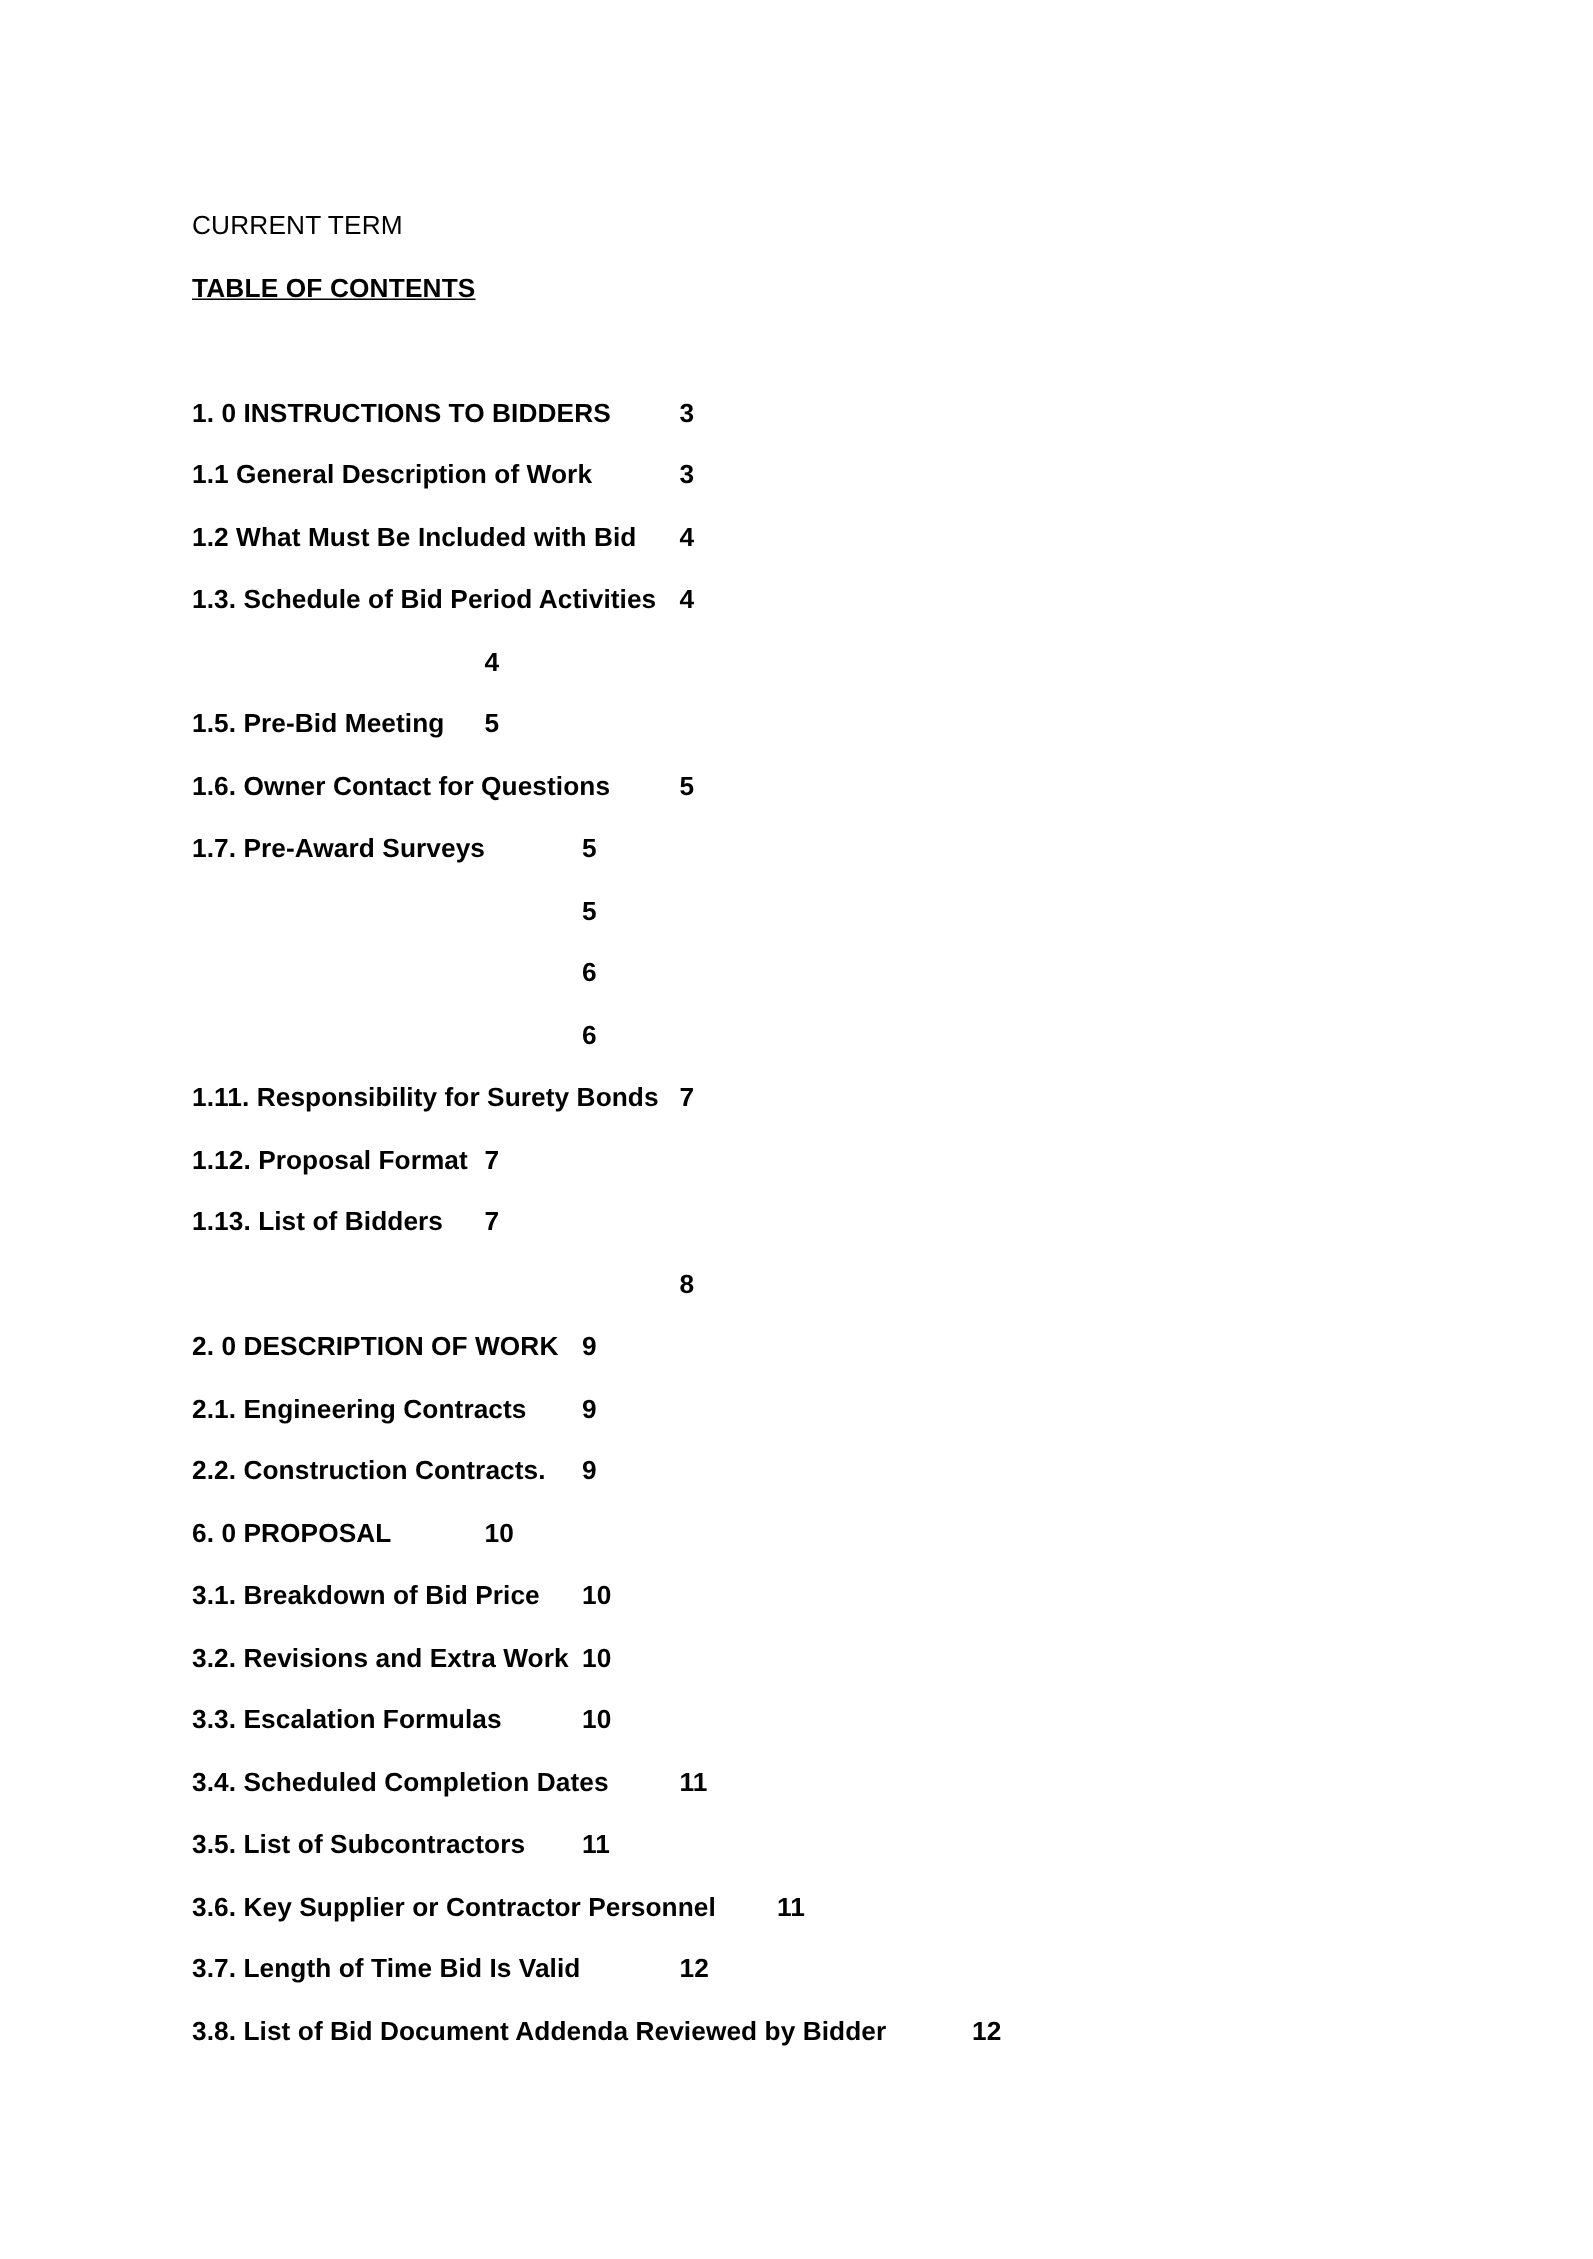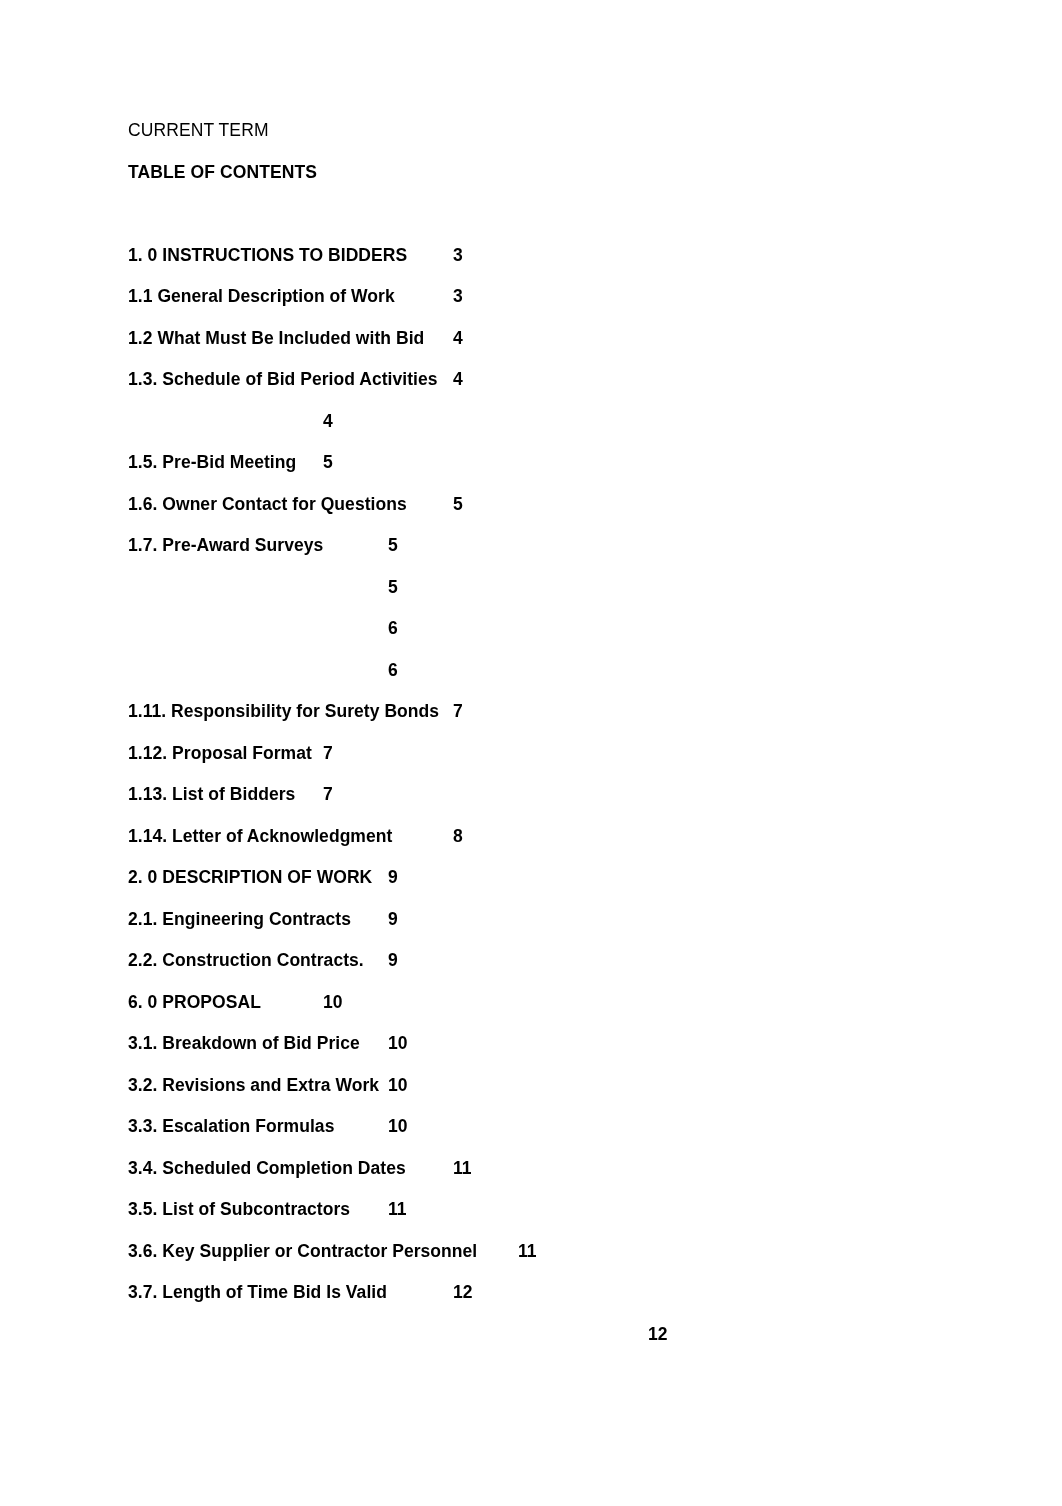--- a/index.html
+++ b/index.html
@@ -17,36 +17,37 @@
     position: relative;
     width: 1062px;
     height: 1506px;
     background: #ffffff;
     overflow: hidden;
     box-sizing: border-box;
   }
   .content {
     position: absolute;
     left: 128px;
-    top: 110px;
+    top: 130px;
     width: 860px;
   }
   
   .doc-line {
     font-size: 17.5px;
     line-height: 41.5px;
     height: 41.5px;
     white-space: pre;
     letter-spacing: 0.1px;
   }
   .doc-line.regular {
     font-weight: 400;
   }
   .doc-line.bold {
     font-weight: 700;
+    text-decoration: underline;
   }
   .spacer-line {
     height: 41.5px;
     line-height: 41.5px;
     font-size: 17.5px;
   }
   
   .toc-list {
     margin: 0;
     padding: 0;
@@ -92,29 +93,29 @@
         <li class="toc-entry"><span class="toc-page" style="left: 195px;">4</span></li>
         <li class="toc-entry"><span class="toc-title">1.5. Pre-Bid Meeting</span><span class="toc-page" style="left: 195px;">5</span></li>
         <li class="toc-entry"><span class="toc-title">1.6. Owner Contact for Questions</span><span class="toc-page" style="left: 325px;">5</span></li>
         <li class="toc-entry"><span class="toc-title">1.7. Pre-Award Surveys</span><span class="toc-page" style="left: 260px;">5</span></li>
         <li class="toc-entry"><span class="toc-page" style="left: 260px;">5</span></li>
         <li class="toc-entry"><span class="toc-page" style="left: 260px;">6</span></li>
         <li class="toc-entry"><span class="toc-page" style="left: 260px;">6</span></li>
         <li class="toc-entry"><span class="toc-title">1.11. Responsibility for Surety Bonds</span><span class="toc-page" style="left: 325px;">7</span></li>
         <li class="toc-entry"><span class="toc-title">1.12. Proposal Format</span><span class="toc-page" style="left: 195px;">7</span></li>
         <li class="toc-entry"><span class="toc-title">1.13. List of Bidders</span><span class="toc-page" style="left: 195px;">7</span></li>
-        <li class="toc-entry"><span class="toc-title">1.14. Letter of Acknowledgment</span><span class="toc-page" style="left: 325px;">8</span></li>
+        <li class="toc-entry"><span class="toc-page" style="left: 325px;">8</span></li>
         <li class="toc-entry"><span class="toc-title">2. 0 DESCRIPTION OF WORK</span><span class="toc-page" style="left: 260px;">9</span></li>
         <li class="toc-entry"><span class="toc-title">2.1. Engineering Contracts</span><span class="toc-page" style="left: 260px;">9</span></li>
         <li class="toc-entry"><span class="toc-title">2.2. Construction Contracts.</span><span class="toc-page" style="left: 260px;">9</span></li>
         <li class="toc-entry"><span class="toc-title">6. 0 PROPOSAL</span><span class="toc-page" style="left: 195px;">10</span></li>
         <li class="toc-entry"><span class="toc-title">3.1. Breakdown of Bid Price</span><span class="toc-page" style="left: 260px;">10</span></li>
         <li class="toc-entry"><span class="toc-title">3.2. Revisions and Extra Work</span><span class="toc-page" style="left: 260px;">10</span></li>
         <li class="toc-entry"><span class="toc-title">3.3. Escalation Formulas</span><span class="toc-page" style="left: 260px;">10</span></li>
         <li class="toc-entry"><span class="toc-title">3.4. Scheduled Completion Dates</span><span class="toc-page" style="left: 325px;">11</span></li>
         <li class="toc-entry"><span class="toc-title">3.5. List of Subcontractors</span><span class="toc-page" style="left: 260px;">11</span></li>
         <li class="toc-entry"><span class="toc-title">3.6. Key Supplier or Contractor Personnel</span><span class="toc-page" style="left: 390px;">11</span></li>
         <li class="toc-entry"><span class="toc-title">3.7. Length of Time Bid Is Valid</span><span class="toc-page" style="left: 325px;">12</span></li>
-        <li class="toc-entry"><span class="toc-page" style="left: 520px;">12</span></li>
+        <li class="toc-entry"><span class="toc-title">3.8. List of Bid Document Addenda Reviewed by Bidder</span><span class="toc-page" style="left: 520px;">12</span></li>
       </ul>
 
   </div>
 </div>
 
 </body></html>

